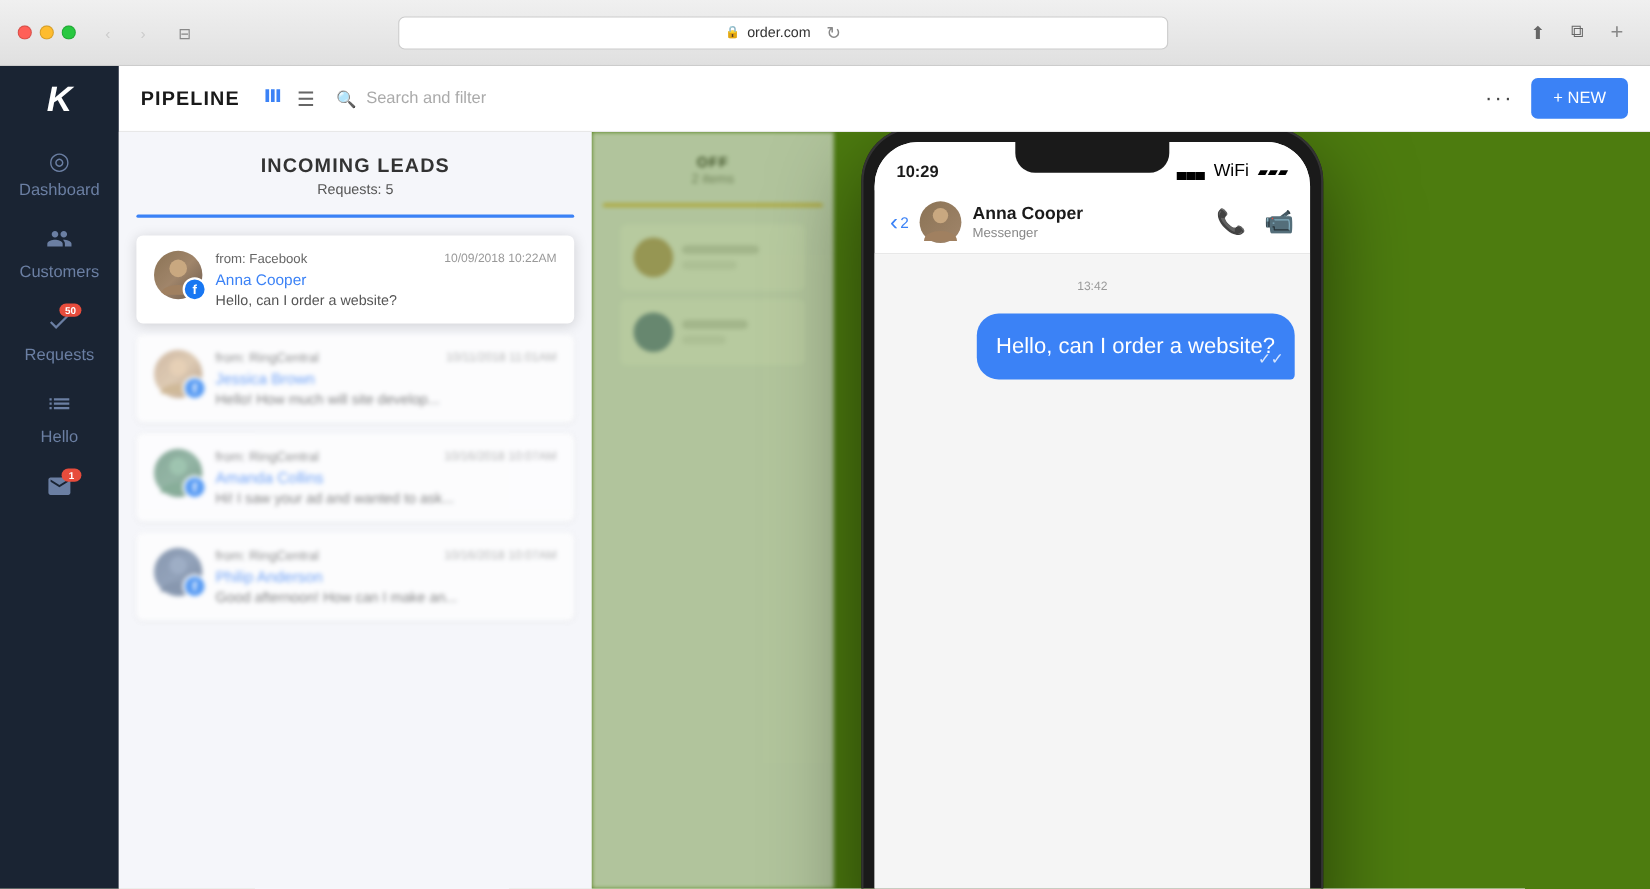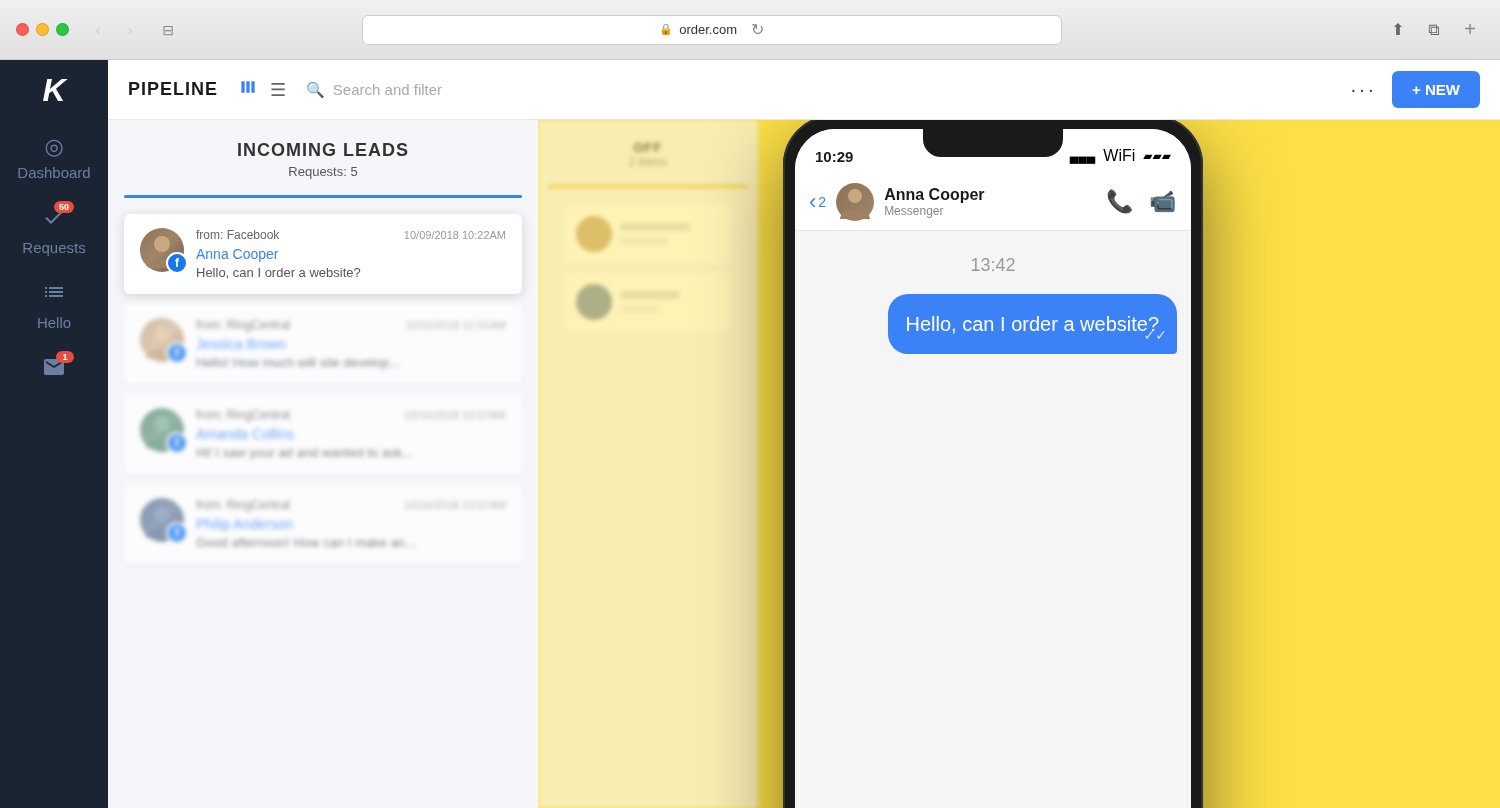--- a/index.html
+++ b/index.html
@@ -235,21 +235,21 @@
       font-size: 20px;
       letter-spacing: 2px;
     }
     .toolbar-new-btn {
       background: #3b82f6;
       color: white;
       border: none;
       border-radius: 6px;
       padding: 10px 20px;
       font-size: 15px;
-      font-weight: 700;
+      font-weight: 400;
       cursor: pointer;
       white-space: nowrap;
     }
 
     
     .pipeline-area {
       flex: 1;
       display: flex;
       overflow: hidden;
       position: relative;
@@ -491,21 +491,21 @@
       flex: 1;
       background: #f5f5f5;
       padding: 16px 14px;
       display: flex;
       flex-direction: column;
       gap: 10px;
       overflow-y: auto;
     }
     .chat-timestamp {
       text-align: center;
-      font-size: 18px;
+      font-size: 11px;
       color: #999;
       margin: 8px 0;
     }
     .chat-bubble-wrap {
       display: flex;
       justify-content: flex-end;
     }
     .chat-bubble {
       background: #3b82f6;
       color: white;
@@ -520,21 +520,21 @@
       position: absolute;
       bottom: 8px;
       right: 10px;
       color: rgba(255,255,255,0.8);
       font-size: 14px;
     }
 
     
     .right-area {
       flex: 1;
-      background: #fde047;
+      background: #4d7c0f;
       position: relative;
       overflow: hidden;
     }
     .blurred-card {
       background: white;
       border-radius: 6px;
       padding: 12px;
       margin: 8px 16px;
       height: 60px;
     }
@@ -572,20 +572,28 @@
       <span class="logo-k">K</span>
     </div>
     <nav class="sidebar-nav">
 
       <div class="sidebar-item">
         <div class="sidebar-icon-wrap">◎</div>
         <span class="sidebar-label">Dashboard</span>
       </div>
 
 
+      <div class="sidebar-item">
+        <div class="sidebar-icon-wrap">
+          <svg width="24" height="24" viewBox="0 0 24 24" fill="#6b7fa3">
+            <path d="M16 11c1.66 0 2.99-1.34 2.99-3S17.66 5 16 5c-1.66 0-3 1.34-3 3s1.34 3 3 3zm-8 0c1.66 0 2.99-1.34 2.99-3S9.66 5 8 5C6.34 5 5 6.34 5 8s1.34 3 3 3zm0 2c-2.33 0-7 1.17-7 3.5V19h14v-2.5c0-2.33-4.67-3.5-7-3.5zm8 0c-.29 0-.62.02-.97.05 1.16.84 1.97 1.97 1.97 3.45V19h6v-2.5c0-2.33-4.67-3.5-7-3.5z"></path>
+          </svg>
+        </div>
+        <span class="sidebar-label">Customers</span>
+      </div>
 
       <div class="sidebar-item">
         <div class="sidebar-icon-wrap">
           <span class="badge">50</span>
           <svg width="24" height="24" viewBox="0 0 24 24" fill="#6b7fa3">
             <path d="M9 16.17L4.83 12l-1.42 1.41L9 19 21 7l-1.41-1.41z"></path>
           </svg>
         </div>
         <span class="sidebar-label">Requests</span>
       </div>

